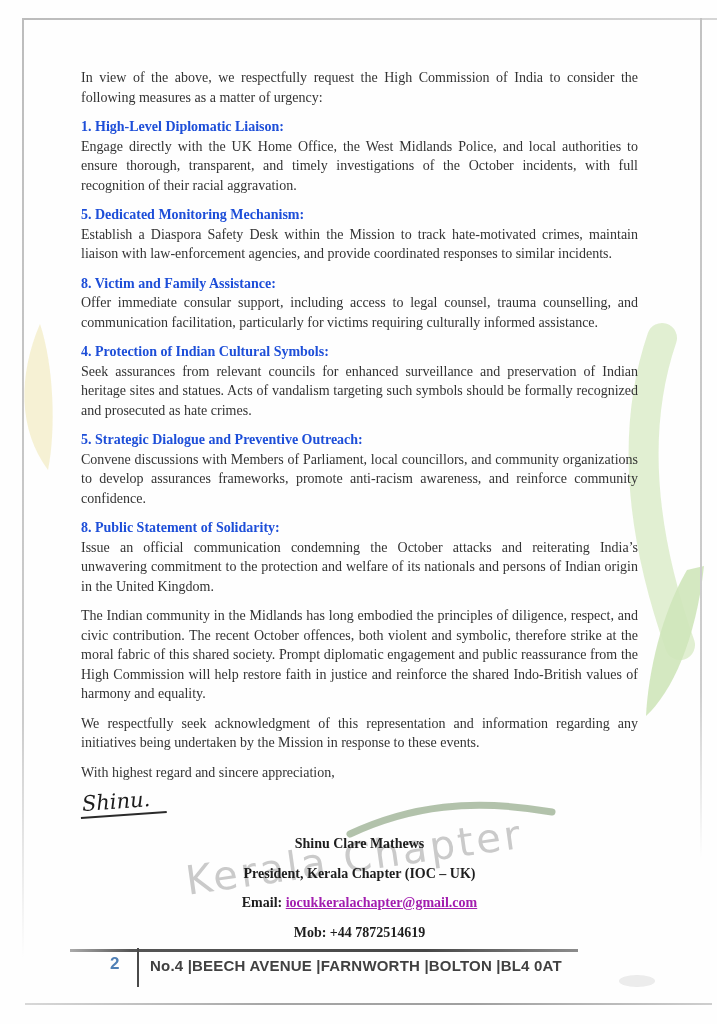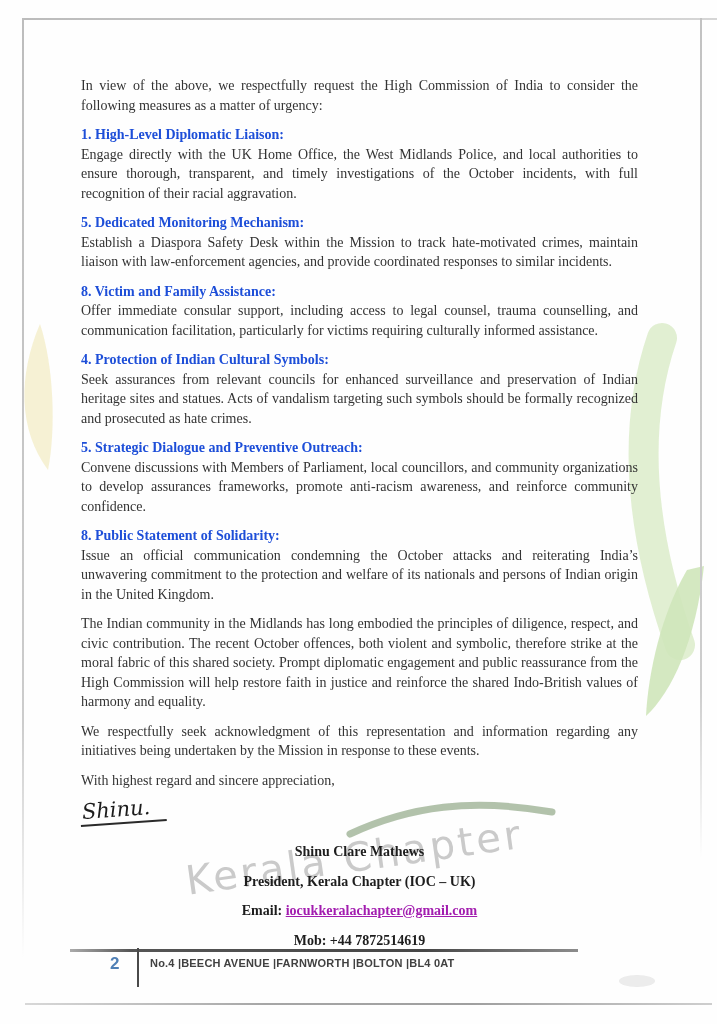--- a/index.html
+++ b/index.html
@@ -32,21 +32,21 @@
     font-size: 40px; letter-spacing: 3px;
     color: rgba(125,125,125,0.40);
     transform: rotate(-8deg);
     transform-origin: left center;
     white-space: nowrap;
     pointer-events: none;
   }
 
   
   #body-col {
-    position: absolute; left: 81px; top: 76px; width: 557px;
+    position: absolute; left: 81px; top: 68px; width: 557px;
     font-size: 14px; line-height: 19.5px; color: #333333;
     text-align: justify;
   }
   #body-col p { margin: 0 0 10px 0; }
   .section { margin-bottom: 10px; }
   .section .heading { font-weight: bold; color: #1d4ed8; }
   .section p { margin: 0; }
   #valediction { margin-top: 2px; margin-bottom: 0; }
 
   #signature-block { height: 36px; margin: 1px 0 6px 0; }
@@ -74,21 +74,21 @@
     font-family: "Liberation Sans", sans-serif;
     font-size: 17px; font-weight: bold; color: #4f7fb5;
   }
   #footer-separator {
     position: absolute; left: 137px; top: 948px; width: 2px; height: 39px;
     background: #4a4a4a;
   }
   #footer-address {
     position: absolute; left: 150px; top: 957px;
     font-family: "Liberation Sans", sans-serif;
-    font-size: 11px; font-weight: 600; color: #414141;
+    font-size: 15px; font-weight: 600; color: #414141;
     letter-spacing: 0.2px; white-space: nowrap;
   }
 </style>
 </head>
 <body>
 
 <div id="canvas">
 
   <svg id="decor-svg" viewBox="0 0 717 1024" xmlns="http://www.w3.org/2000/svg">
     <path d="M 662 338 C 634 420, 636 520, 680 645" fill="none" stroke="#dcecca" stroke-width="30" stroke-linecap="round" opacity="0.85"></path>

